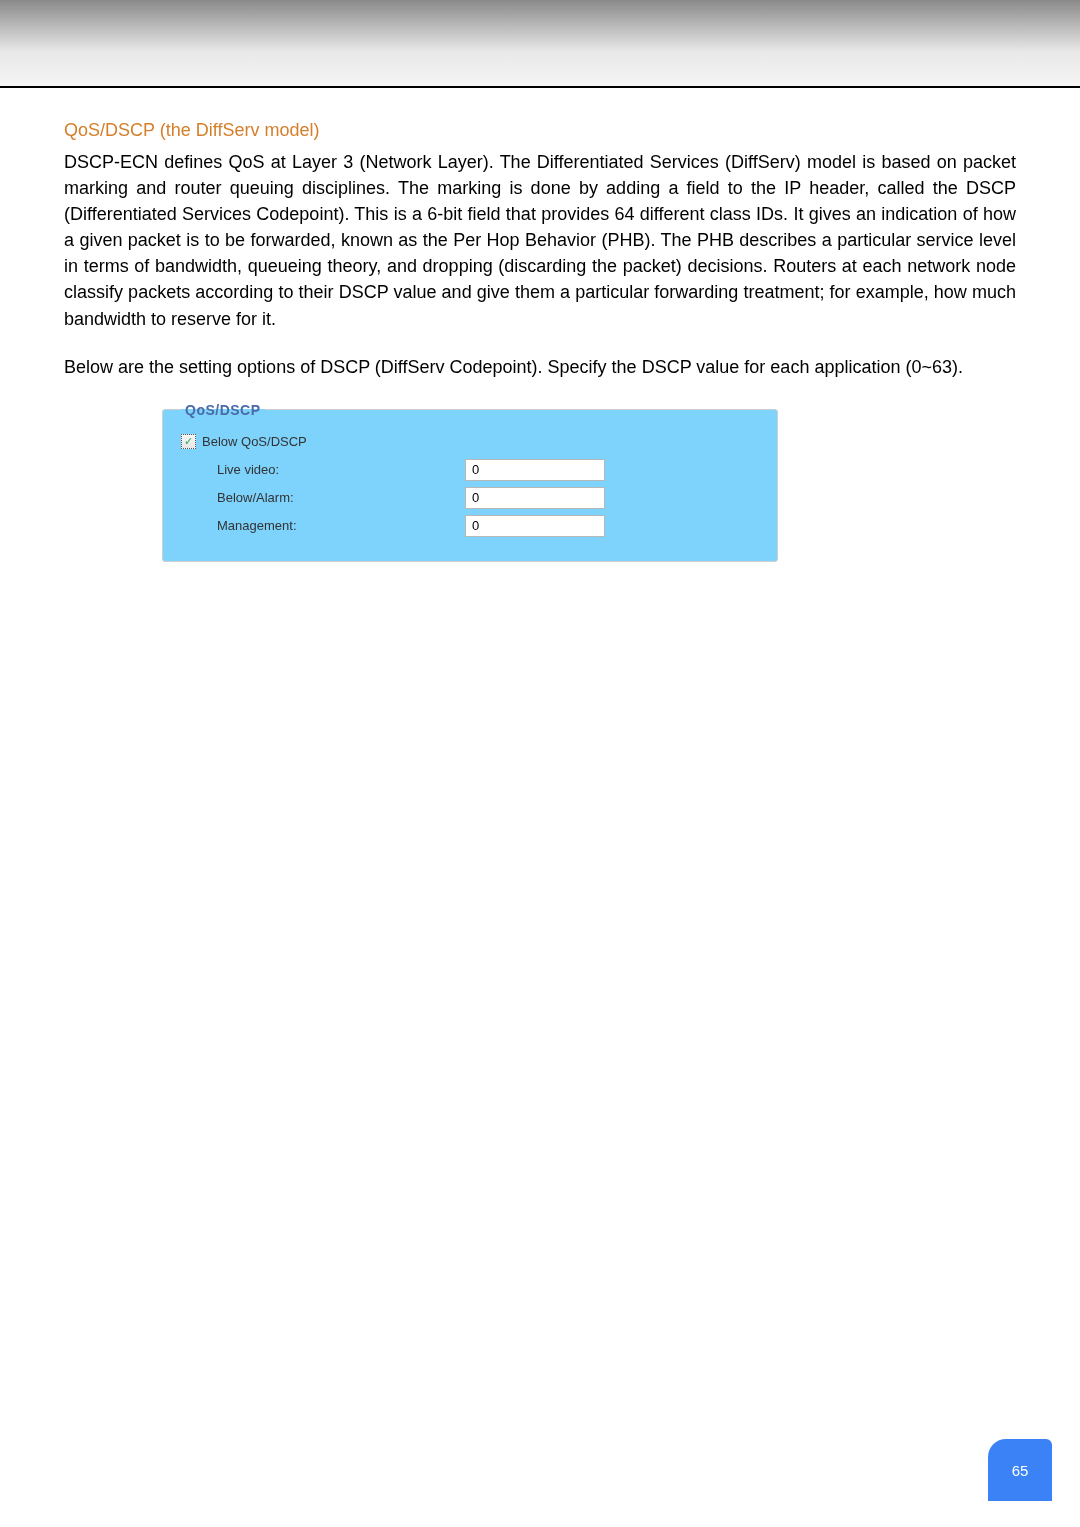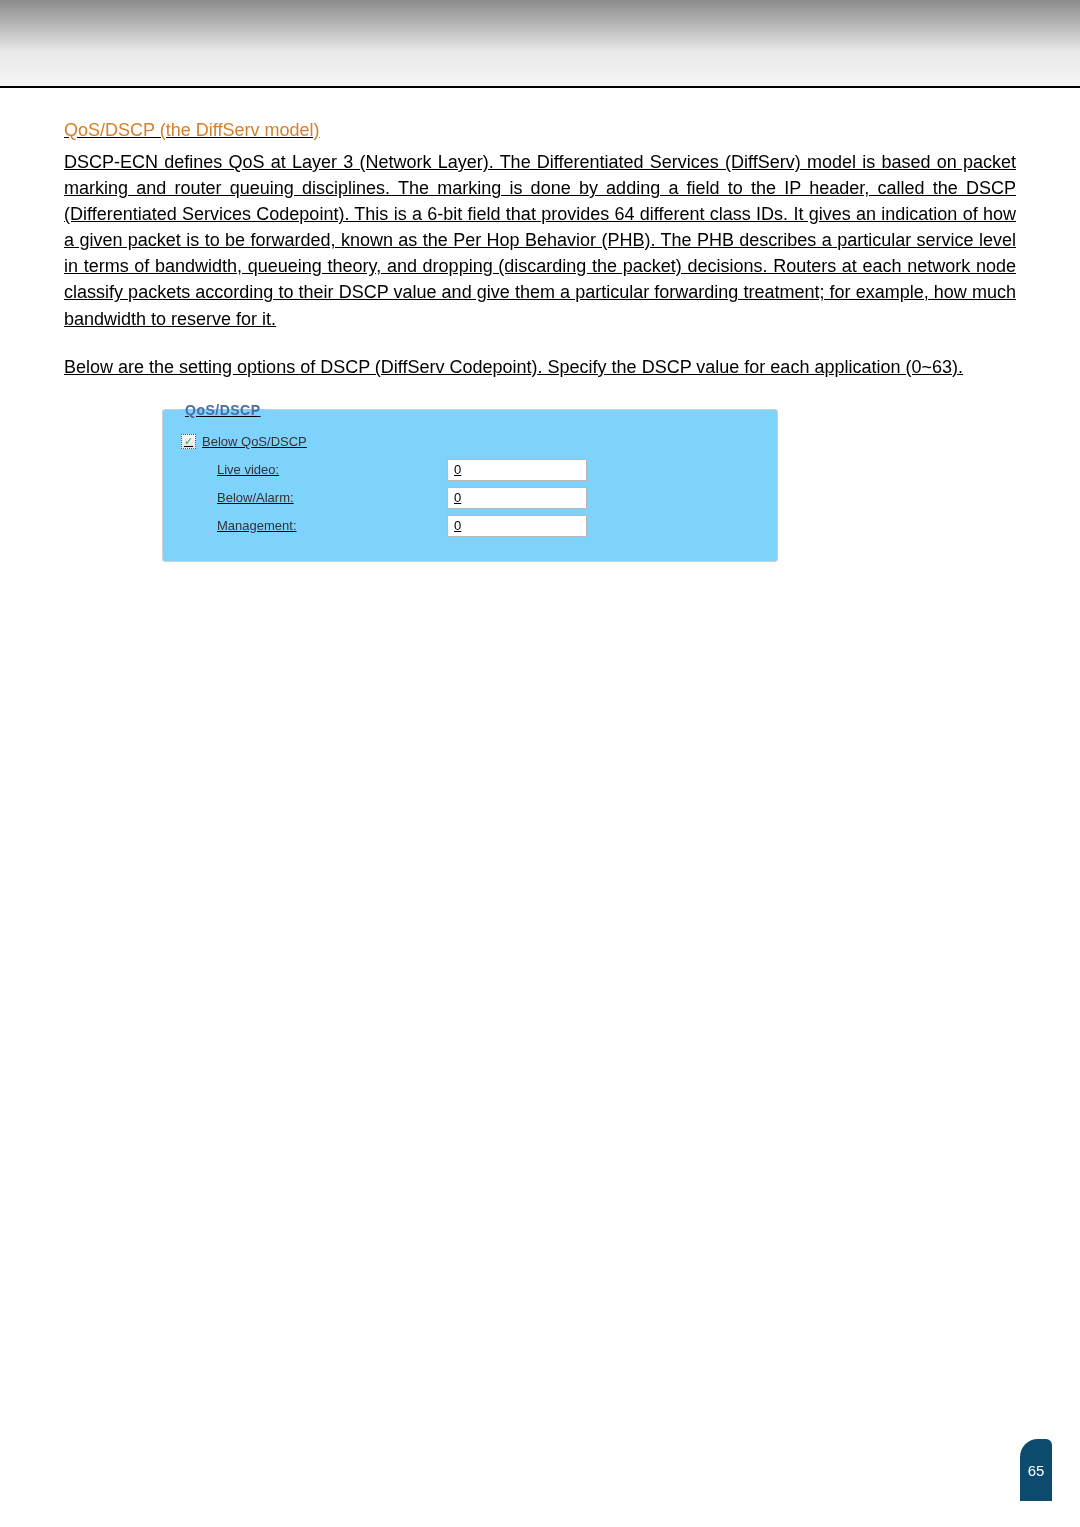--- a/index.html
+++ b/index.html
@@ -16,21 +16,20 @@
     box-sizing: border-box;
     background: #ffffff;
   }
   .header-band {
     height: 86px;
     background: linear-gradient(to bottom, #8a8a8a 0%, #e8e8e8 60%, #f5f5f5 100%);
     border-bottom: 2px solid #000;
   }
   .content {
     padding: 32px 64px 0 64px;
-    text-decoration: underline;
   }
   .section-heading {
     color: #d57f2a;
     font-size: 18px;
     margin: 0 0 8px 0;
     font-weight: normal;
   }
   .body-text {
     font-size: 18px;
     line-height: 1.45;
@@ -71,20 +70,21 @@
     align-items: center;
     justify-content: center;
     font-size: 11px;
     color: #2a5;
     box-sizing: border-box;
   }
   .field-row {
     display: flex;
     align-items: center;
     margin: 6px 0;
+    gap: 18px;
   }
   .field-label {
     width: 230px;
     text-align: left;
     padding-left: 36px;
     font-size: 13px;
     color: #333;
   }
   .field-input {
     width: 140px;
@@ -108,23 +108,23 @@
     background: linear-gradient(#fdfdfd, #e4e4e4);
     font-size: 12px;
     color: #222;
     border-radius: 3px;
     cursor: pointer;
   }
   .page-number-tab {
     position: absolute;
     bottom: 26px;
     right: 28px;
-    width: 32px;
+    width: 64px;
     height: 62px;
-    background: #0c4a6e;
+    background: #3b82f6;
     border-top-left-radius: 18px;
     border-top-right-radius: 6px;
     color: #fff;
     display: flex;
     align-items: center;
     justify-content: center;
     font-size: 15px;
   }
 </style>
 </head>

